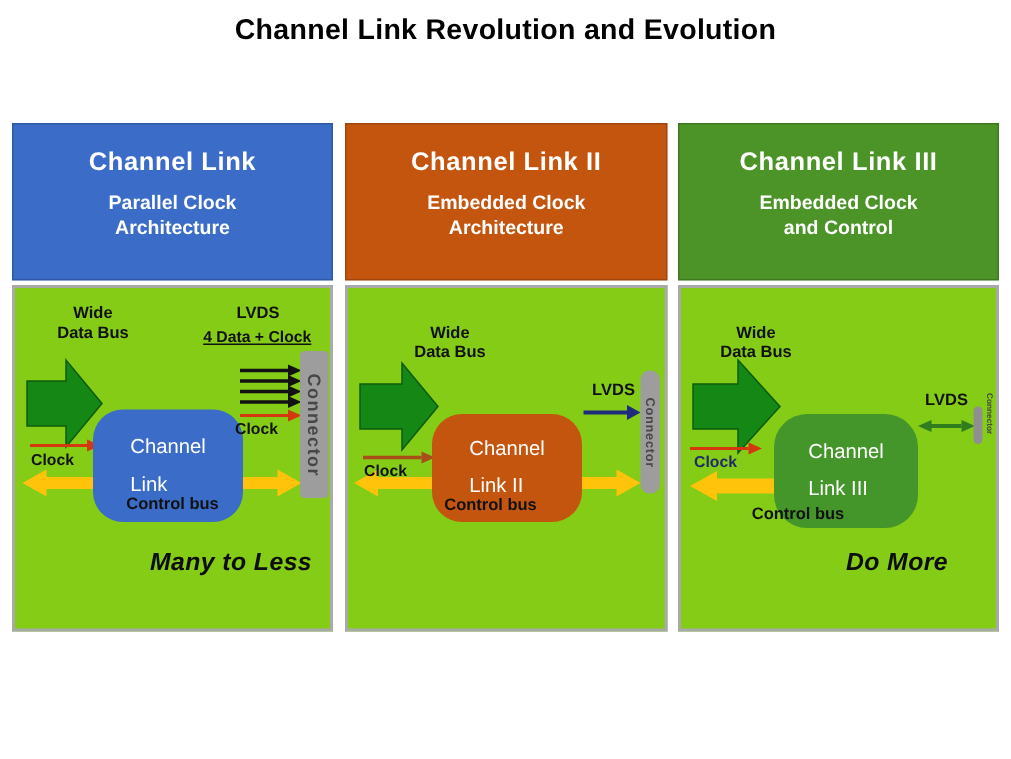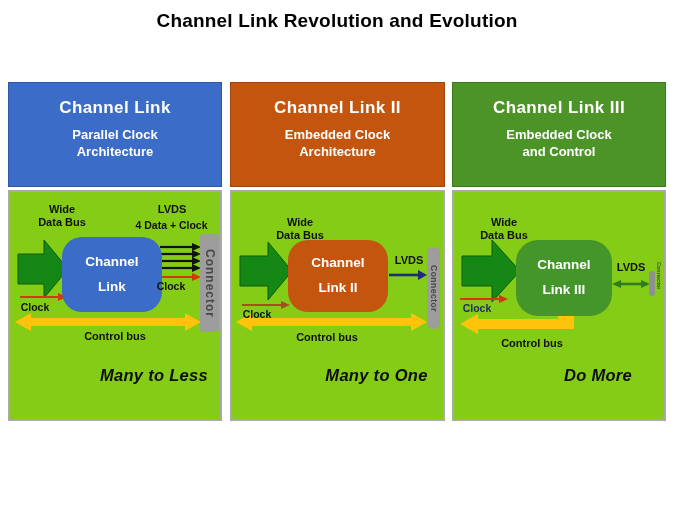--- a/index.html
+++ b/index.html
@@ -23,43 +23,43 @@
     border:2px solid #A9A9A9; box-sizing:border-box; }
   .panel.c1 { left:8px; } .panel.c2 { left:230px; width:215px; } .panel.c3 { left:452px; }
 
   .shapes { position:absolute; left:0; top:0; width:210px; height:227px; }
 
   .lbl { position:absolute; font-weight:bold; font-size:11px; line-height:1.22;
     white-space:pre-line; text-align:center; color:#111; }
   .lbl.small { font-size:10.5px; }
   .lbl.navy { color:#1F2A66; }
 
-  .chip { position:absolute; color:#fff; font-weight:bold; font-size:13.5px;
-    text-align:center; white-space:pre-line; line-height:1.85;
-    display:flex; align-items:center; justify-content:center; }
+  .chip { position:absolute; color:#fff; font-weight:normal; font-size:13.5px;
+    white-space:pre-line; line-height:1.85;
+    display:flex; align-items:center; justify-content:center;margin-top:36px; }
   .p1 .chip { left:52px; top:45px; width:100px; height:75px; background:var(--c-blue);  border-radius:20px; }
   .p2 .chip { left:56px; top:48px; width:100px; height:72px; background:var(--c-orange); border-radius:20px; }
   .p3 .chip { left:62px; top:48px; width:96px;  height:76px; background:var(--c-chip_green); border-radius:22px; }
 
   .connector { position:absolute; background:var(--c-gray); display:flex;
     align-items:center; justify-content:center; }
   .connector span { writing-mode:vertical-rl; font-weight:bold; color:#474747; }
   .p1 .connector { left:190px; top:42px; width:19px; height:98px; border-radius:3px; }
   .p1 .connector span { font-size:12px; letter-spacing:1px; }
   .p2 .connector { left:195px; top:55px; width:13px; height:82px; border-radius:6px; }
   .p2 .connector span { font-size:8.5px; letter-spacing:.5px; }
   .p3 .connector-bar { position:absolute; left:195px; top:79px; width:6px; height:25px;
     background:#8F8F8F; border-radius:3px; }
   .p3 .connector-txt { position:absolute; left:202px; top:70px; height:44px;
     writing-mode:vertical-rl; font-weight:bold; font-size:5.5px; color:#474747; }
 
   
   .p1 .wide  { left:12px; top:11px; width:80px; }
   .p1 .lvds  { left:132px; top:11px; width:60px; }
-  .p1 .lvdsd { left:114px; top:27px; width:95px; }
+  .p1 .lvdsd { left:114px; top:27px; width:95px;text-decoration:underline; }
   .p1 .clock-r { left:138px; top:88px; width:46px; }
   .p1 .clock-l { left:4px;  top:109px; width:42px; }
   .p1 .cbus  { left:20px; top:138px; width:170px; }
   
   .p2 .wide  { left:28px; top:24px; width:80px; }
   .p2 .lvds  { left:156px; top:62px; width:42px; }
   .p2 .clock-l { left:4px; top:116px; width:42px; }
   .p2 .cbus  { left:0px; top:139px; width:190px; }
   
   .p3 .wide  { left:10px; top:24px; width:80px; }
@@ -146,21 +146,20 @@
     <div class="lbl wide">Wide
 Data  Bus</div>
     <div class="lbl lvds">LVDS</div>
     <div class="chip">Channel
 Link II</div>
     <div class="lbl small clock-l">Clock</div>
     <div class="connector">
       <span>Connector</span>
     </div>
     <div class="lbl cbus">Control bus</div>
-    <div class="caption">Many to One</div>
   </div>
 
   <div class="panel c3 p3">
     <svg class="shapes" viewBox="0 0 210 227">
       <polygon class="bus-arrow" points="8,64 38,64 38,48 66,79 38,110 38,94 8,94"></polygon>
       <polygon class="hd-lvdsg" points="167,88 158,92 167,96"></polygon>
       <line class="ln-lvdsg" x1="165" y1="92" x2="187" y2="92"></line>
       <polygon class="hd-lvdsg" points="187,88 196,92 187,96"></polygon>
       <line class="ln-red" x1="6" y1="107" x2="45" y2="107"></line>
         <polygon class="hd-red" points="45,103 54,107 45,111"></polygon>

